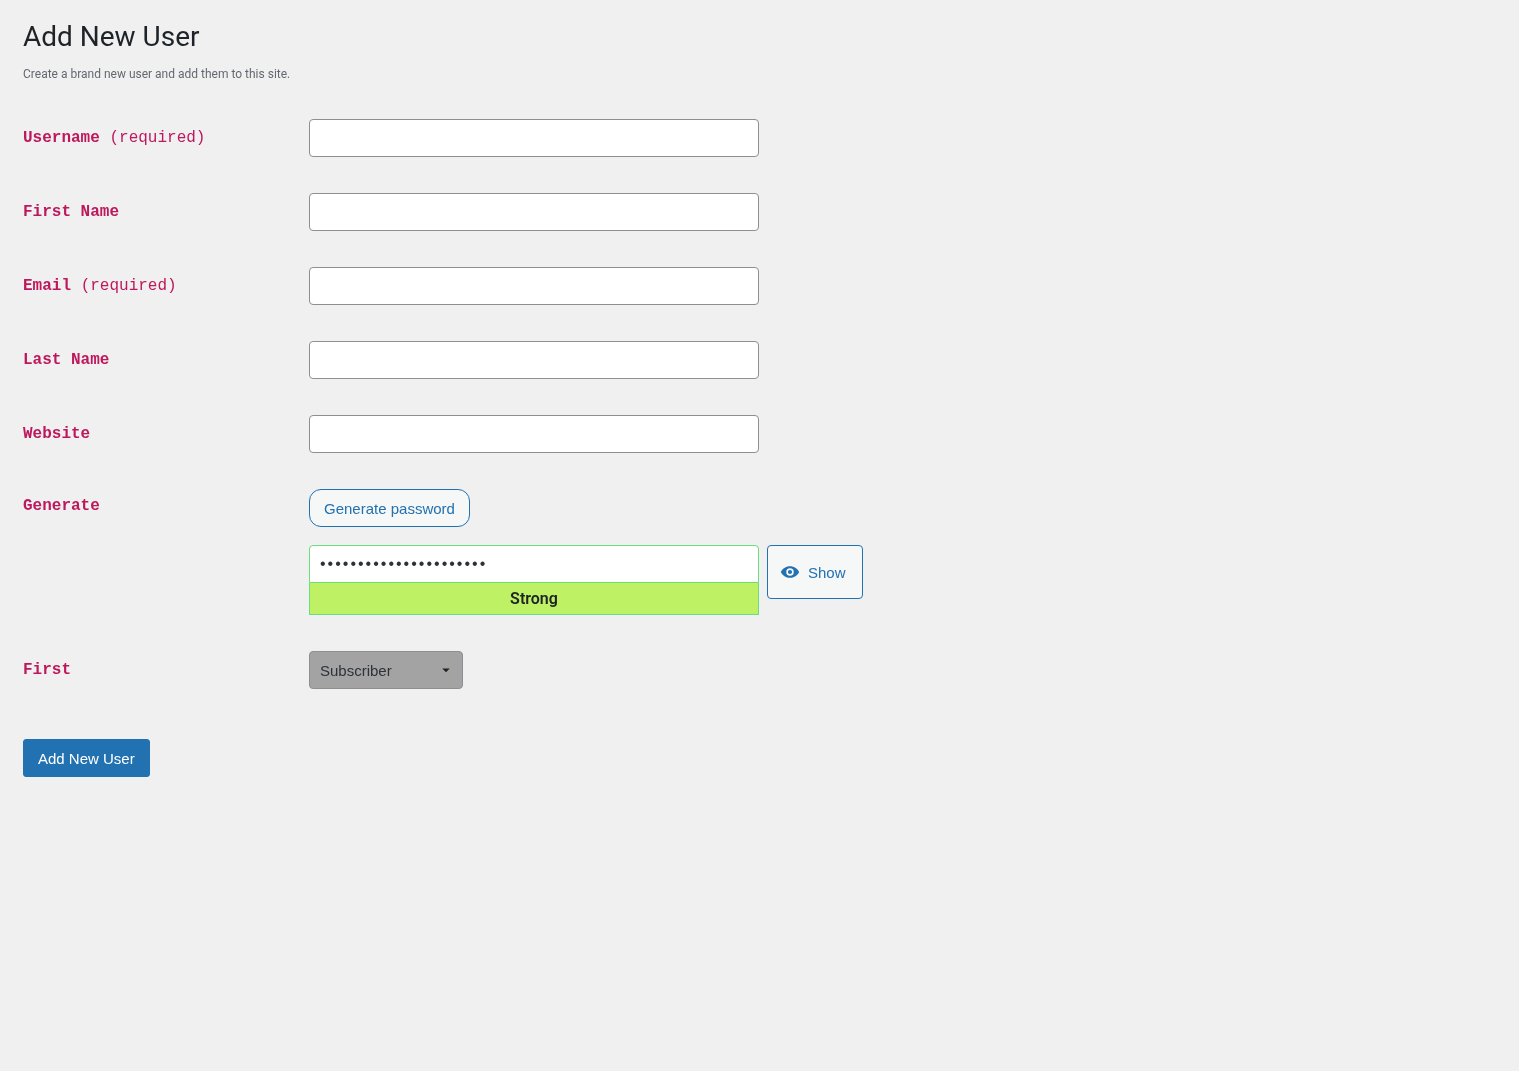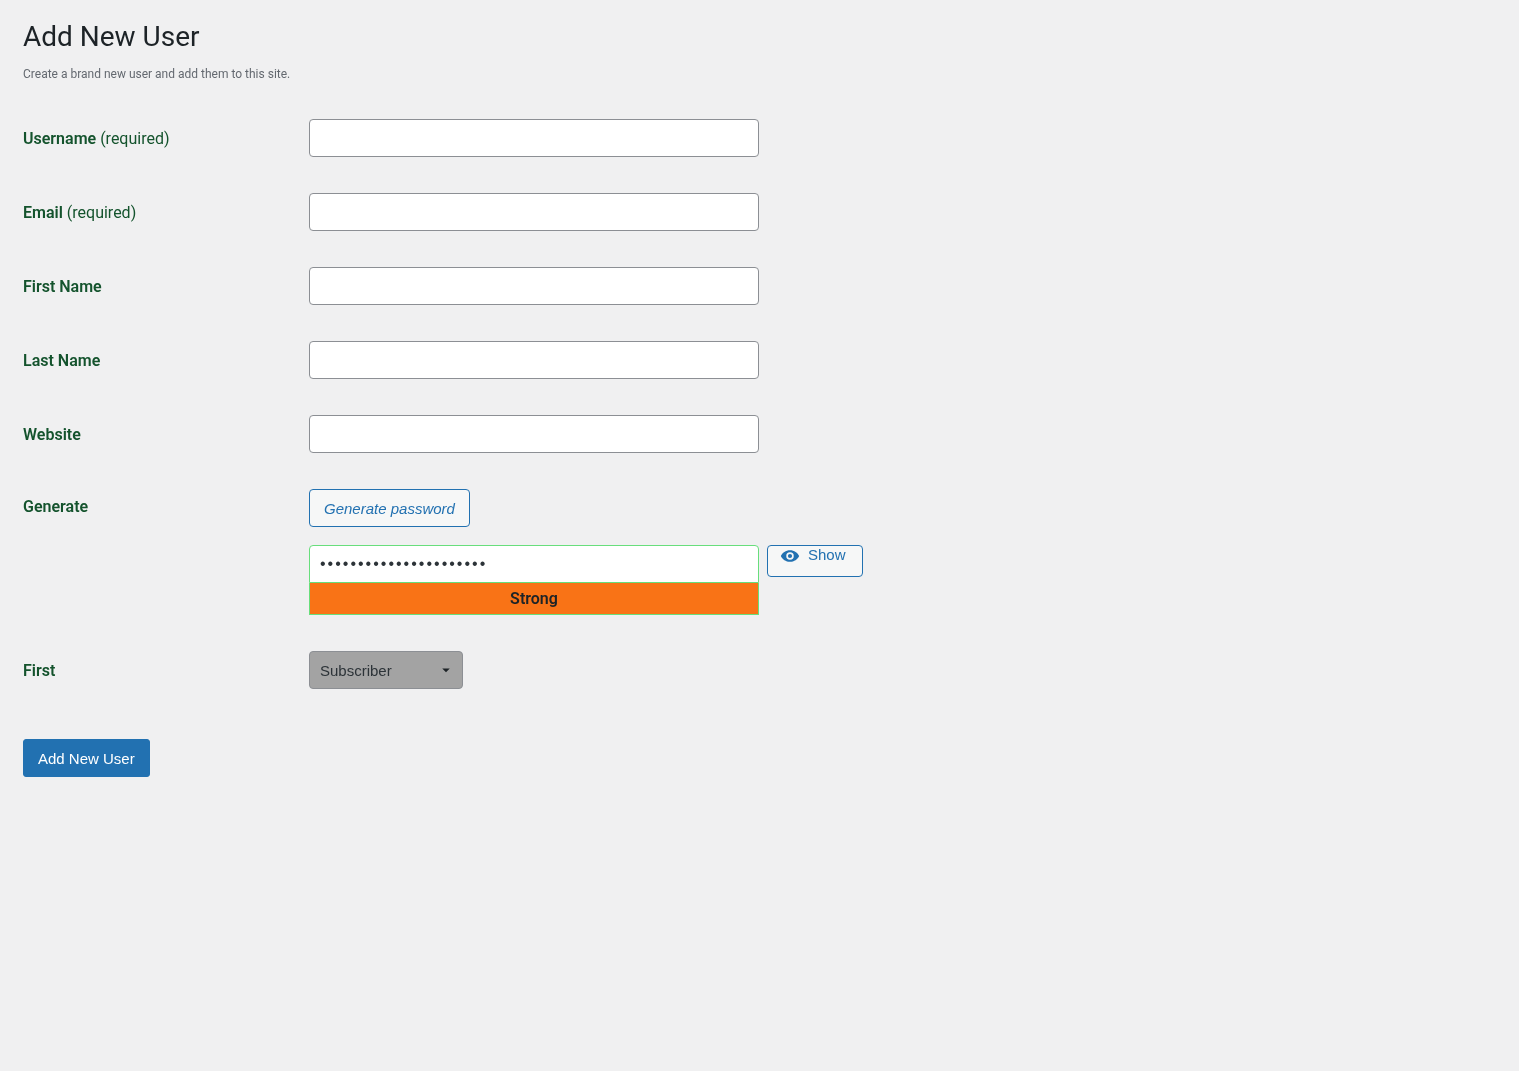--- a/index.html
+++ b/index.html
@@ -32,21 +32,22 @@
   table.form-table tr {
     vertical-align: top;
   }
   table.form-table th {
     text-align: left;
     font-weight: 600;
     font-size: 16px;
     padding: 24px 10px 24px 0;
     width: 286px;
     vertical-align: middle;
-    color: #14532d;
+    color: #be185d;
+    font-family: Liberation Mono, monospace;
   }
   table.form-table th .req {
     font-weight: 400;
   }
   table.form-table td {
     padding: 18px 10px 18px 0;
     vertical-align: middle;
   }
   .regular-text {
     width: 450px;
@@ -59,60 +60,59 @@
     color: #2c3338;
   }
   .button-secondary {
     display: inline-flex;
     align-items: center;
     justify-content: center;
     background: #f6f7f7;
     border: 1px solid #2271b1;
     color: #2271b1;
     font-size: 15px;
-    border-radius: 4px;
+    border-radius: 12px;
     padding: 0 14px;
     height: 38px;
     cursor: pointer;
     line-height: 1;
-    font-style: italic;
   }
   .pw-row { display:flex; align-items:flex-start; gap:8px; }
   .pw-col { display:flex; flex-direction:column; width:450px; }
   .pw-input {
     width: 450px;
     height: 38px;
     border: 1px solid #68de7c;
     border-bottom: 1px solid #68de7c;
     border-radius: 4px 4px 0 0;
     background: #fff;
     font-size: 16px;
     padding: 0 10px;
     color: #2c3338;
     letter-spacing: 2px;
   }
   .pw-strength {
     width: 450px;
     height: 32px;
-    background: #f97316;
+    background: #bef264;
     border: 1px solid #68de7c;
     border-top: none;
     text-align: center;
     font-size: 16px;
     font-weight: 600;
     color: #1d2327;
     display:flex;
     align-items:center;
     justify-content:center;
   }
   .show-btn {
-    height: 32px;
+    height: 54px;
     padding: 0 16px 0 12px;
     display: inline-flex;
-    align-items: flex-start;
+    align-items: center;
     gap: 8px;
     background: #f6f7f7;
     border: 1px solid #2271b1;
     color: #2271b1;
     border-radius: 4px;
     font-size: 15px;
     cursor: pointer;
   }
   .show-btn svg { width:20px; height:20px; fill:#2271b1; }
   .notify-wrap { display:flex; align-items:center; gap:12px; }
@@ -181,32 +181,32 @@
     <tr>
       <th>
         <span>Username</span>
         <span class="req">(required)</span>
       </th>
       <td>
         <input type="text" class="regular-text" value="" style="">
       </td>
     </tr>
     <tr>
+      <th>First Name</th>
+      <td>
+        <input type="text" class="regular-text" value="" style="">
+      </td>
+    </tr>
+    <tr>
       <th>
         <span>Email</span>
         <span class="req">(required)</span>
       </th>
       <td>
         <input type="email" class="regular-text" value="" style="">
-      </td>
-    </tr>
-    <tr>
-      <th>First Name</th>
-      <td>
-        <input type="text" class="regular-text" value="" style="">
       </td>
     </tr>
     <tr>
       <th>Last Name</th>
       <td>
         <input type="text" class="regular-text" value="" style="">
       </td>
     </tr>
     <tr>
       <th>Website</th>

